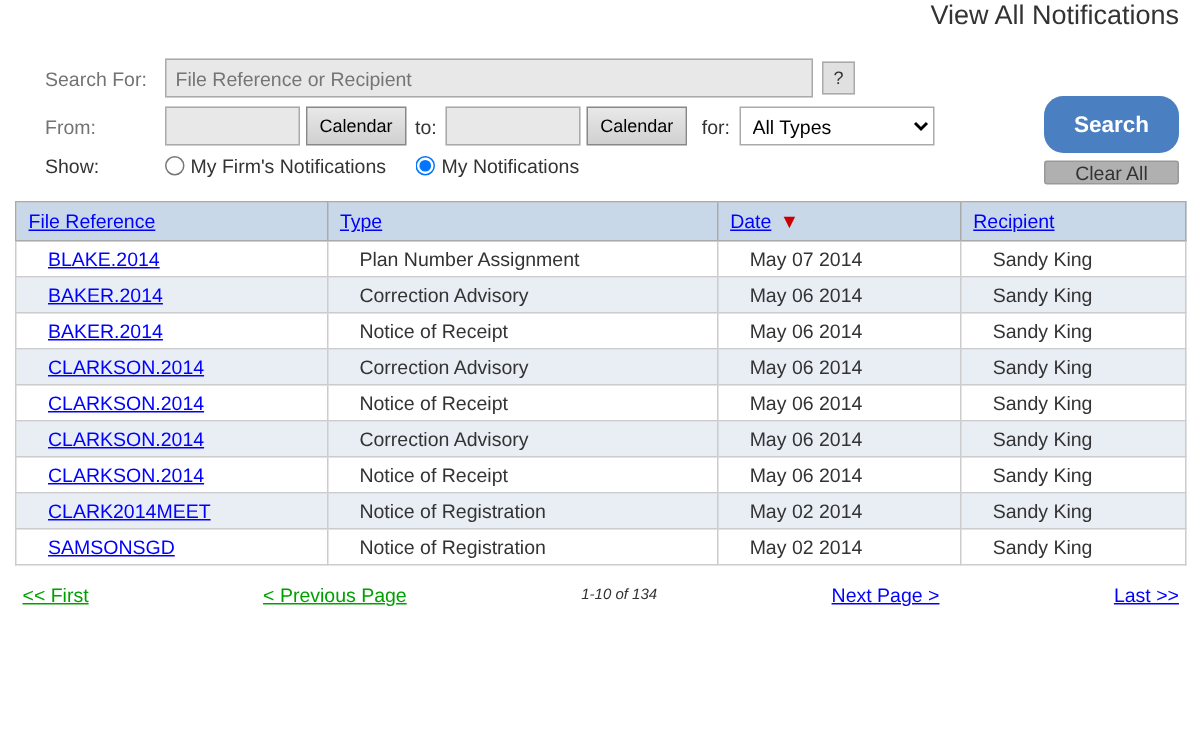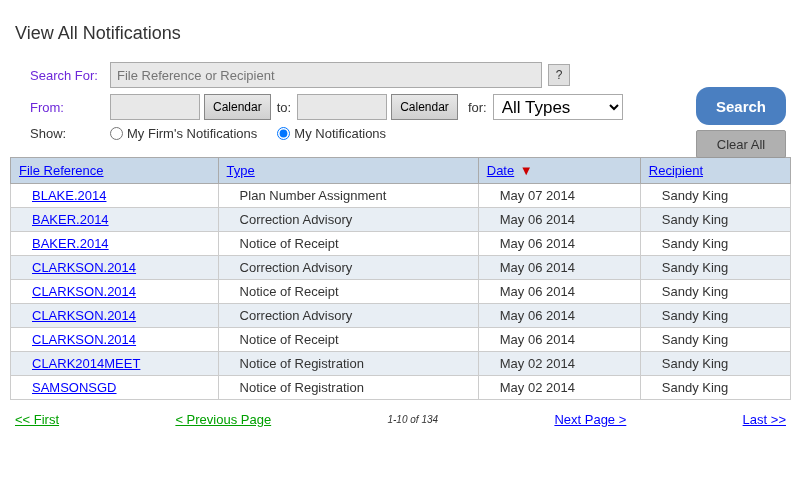--- a/index.html
+++ b/index.html
@@ -1,40 +1,40 @@
 <!DOCTYPE html>
 <html><head>
   <meta charset="utf-8">
   <style>
     * { box-sizing: border-box; margin: 0; padding: 0; }
     body { font-family: Arial, sans-serif; font-size: 13px; background: #fff; color: #333; width: 801px; min-height: 500px; }
     
-    .page-title { font-size: 18px; font-weight: normal; padding: 23px 15px 8px; color: #333; }
+    .page-title { font-size: 18px; font-weight: normal; padding: 0 15px 8px; color: #333; text-align: right; }
     
     .search-area { padding: 5px 15px; }
     .search-row { display: flex; align-items: center; margin-bottom: 6px; }
-    .search-label { width: 80px; font-size: 13px; color: #6d28d9; }
+    .search-label { width: 80px; font-size: 13px; color: #737373; }
     .search-input { width: 432px; height: 26px; border: 1px solid #aaa; background: #e8e8e8; padding: 3px 6px; font-size: 13px; color: #999; }
     .help-btn { margin-left: 6px; width: 22px; height: 22px; border: 1px solid #aaa; background: #e0e0e0; font-size: 12px; cursor: pointer; display: flex; align-items: center; justify-content: center; color: #333; }
     
     .from-row { display: flex; align-items: center; margin-bottom: 6px; }
     .from-input { width: 90px; height: 26px; border: 1px solid #aaa; background: #e8e8e8; padding: 3px 6px; }
     .cal-btn { margin-left: 4px; padding: 3px 8px; height: 26px; border: 1px solid #888; background: linear-gradient(to bottom, #e8e8e8, #d0d0d0); cursor: pointer; font-size: 12px; }
     .to-label { margin: 0 6px; }
     .for-label { margin: 0 6px 0 10px; }
-    .type-select { height: 26px; border: 1px solid #aaa; background: #fff; padding: 2px 4px; font-size: 17px; width: 130px; }
+    .type-select { height: 26px; border: 1px solid #aaa; background: #fff; padding: 2px 4px; font-size: 13px; width: 130px; }
     
     .show-row { display: flex; align-items: center; margin-bottom: 6px; }
     .show-label { width: 80px; }
     .radio-group { display: flex; align-items: center; gap: 20px; }
     .radio-item { display: flex; align-items: center; gap: 4px; cursor: pointer; }
     .radio-item input { cursor: pointer; }
     
     .search-btn { position: absolute; right: 15px; top: 35px; width: 90px; height: 38px; background: #4a7fc1; border: none; color: #fff; font-size: 15px; font-weight: bold; cursor: pointer; border-radius: 13px; }
-    .clear-btn { position: absolute; right: 15px; top: 78px; width: 90px; height: 28px; background: #b0b0b0; border: 1px solid #999; color: #333; font-size: 13px; cursor: pointer; border-radius: 2px; }
+    .clear-btn { position: absolute; right: 15px; top: 78px; width: 90px; height: 16px; background: #b0b0b0; border: 1px solid #999; color: #333; font-size: 13px; cursor: pointer; border-radius: 2px; }
     
     .top-area { position: relative; padding: 5px 15px; }
     
     .table-container { margin: 0 10px; }
     table { width: 100%; border-collapse: collapse; }
     thead tr { background: #c8d8e8; }
     thead th { padding: 5px 8px; text-align: left; border: 1px solid #aaa; font-weight: normal; }
     thead th a { color: #00f; text-decoration: underline; cursor: pointer; }
     tbody tr:nth-child(odd) { background: #fff; }
     tbody tr:nth-child(even) { background: #e8eef4; }

